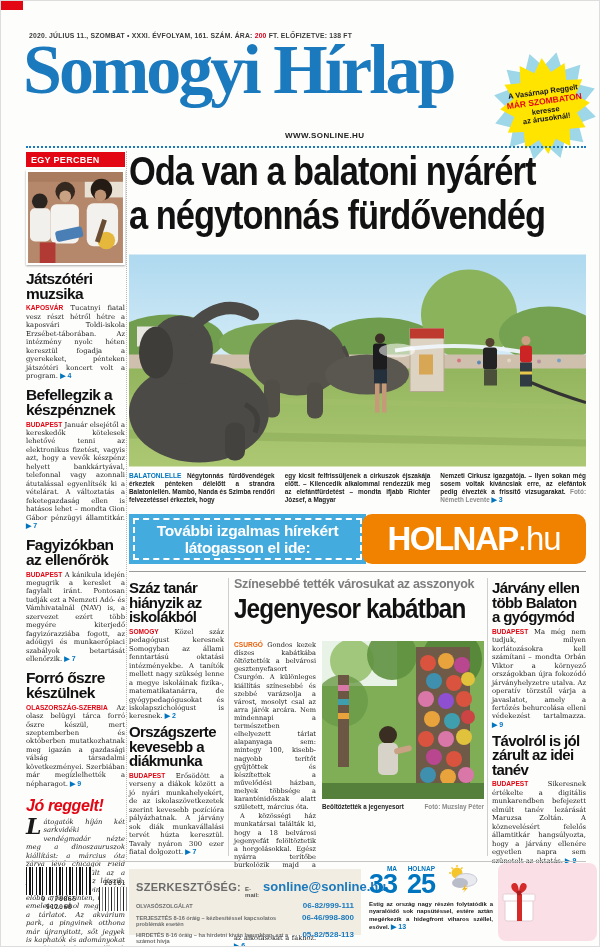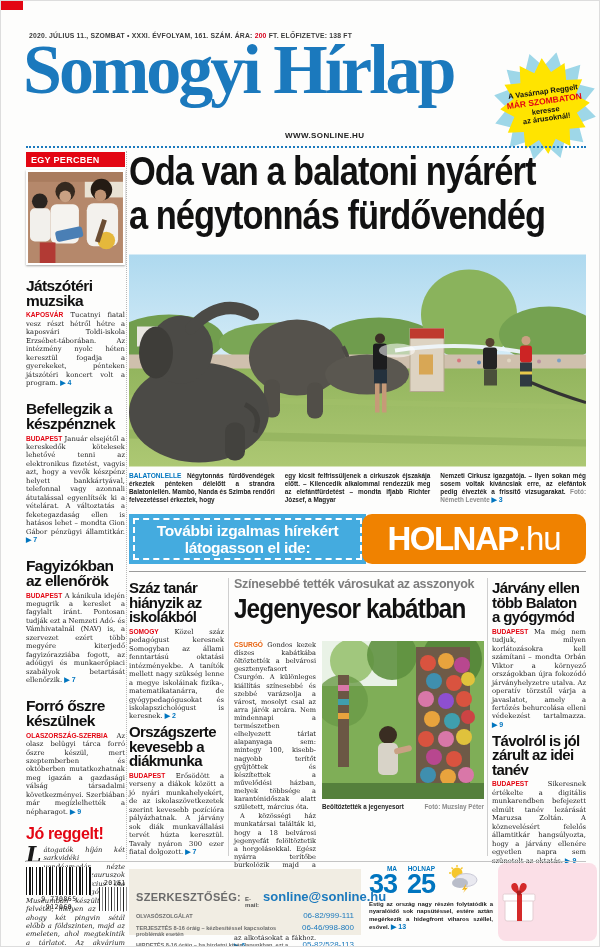--- a/index.html
+++ b/index.html
@@ -28,27 +28,27 @@
   .star-text .s1,.star-text .s3,.star-text .s4 { font-size:7.5px; font-weight:bold; color:#111; }
   .star-text .s2 { font-size:8.5px; font-weight:bold; color:#e30613; }
 
   
   .sidebar { position:absolute; left:25px; top:151px; width:99px; }
   .sec-banner { background:#e30613; color:#fff; font-size:9px; font-weight:bold; letter-spacing:.3px;
                 padding:3px 5px 2px; }
   .side-photo { margin:3px 0 4px; height:95px; background:#fff; border:2px solid #fff;
                 box-shadow:0 1px 2px rgba(0,0,0,.35); }
   .side-photo svg { display:block; width:100%; height:100%; }
-  .sb-art h2 { font-size:15.5px; line-height:.95; letter-spacing:-.6px; color:#101010; margin:14px 0 3px; }
+  .sb-art h2 { font-size:15.5px; line-height:.95; letter-spacing:-.6px; color:#101010; margin:7px 0 3px; }
   .body-txt { font-family:"DejaVu Serif", serif; font-size:6.8px; line-height:1.25; text-align:justify; color:#1a1a1a; }
   .tag { color:#e30613; font-family:"Liberation Sans", sans-serif; font-weight:bold; font-size:6.6px; }
   .tag.blue { color:#0075bf; }
   .tag.orange { color:#e86410; }
   .pagenum { color:#0075bf; font-family:"Liberation Sans", sans-serif; font-weight:bold; font-size:7px; white-space:nowrap; }
-  .greeting h2 { font-size:16px; letter-spacing:-.4px; color:#e30613; margin:8px 0 3px; }
+  .greeting h2 { font-size:16px; font-style:italic; letter-spacing:-.4px; color:#e30613; margin:8px 0 3px; }
   .greeting .body-txt { font-style:italic; }
   .dropcap { float:left; font-family:"DejaVu Serif", serif; font-style:italic; font-weight:bold;
              font-size:22px; line-height:17px; padding-right:2px; }
 
   
   .barcode { position:absolute; left:25px; top:866px; display:flex; gap:7px; align-items:flex-end; }
   .bc-main { width:66px; }
   .bc-main .bars { height:28px;
      background:repeating-linear-gradient(90deg,#111 0 1px,#fff 1px 3px,#111 3px 5px,#fff 5px 6px,#111 6px 7px,#fff 7px 10px); }
   .bc-num { font-family:"DejaVu Sans Mono", monospace; font-size:6.5px; color:#111; letter-spacing:.5px; text-align:center; }
@@ -95,28 +95,28 @@
             font-weight:800; font-size:27px; letter-spacing:-1px; color:#121212; }
   .f-body { position:absolute; left:0; top:64px; width:82px; }
   .f-body .body-txt { font-size:6.6px; line-height:1.23; }
   .f-body p + p { text-indent:6px; margin-top:1px; }
   .f-photo { position:absolute; left:88px; top:64px; width:162px; height:158px; overflow:hidden; }
   .f-photo svg { display:block; width:100%; height:100%; }
   .f-cap { position:absolute; left:88px; top:226px; width:162px; display:flex; justify-content:space-between;
            font-size:6.3px; font-weight:bold; color:#222; }
 
   
-  .editorial { position:absolute; left:128px; top:868px; width:232px; height:66px; background:#f1ede3; padding:20px 7px; }
+  .editorial { position:absolute; left:128px; top:868px; width:232px; height:66px; background:#f1ede3; padding:10px 7px; }
   .ed-head { display:flex; align-items:baseline; gap:4px; }
   .ed-title { font-size:11px; color:#6b6b6b; font-weight:bold; letter-spacing:.3px; }
   .ed-email-label { font-size:6px; font-weight:bold; color:#555; }
   .ed-email { font-size:13px; font-weight:bold; color:#1b79bd; }
   .ed-row { display:flex; justify-content:space-between; align-items:baseline; margin-top:3px; gap:4px; }
   .ed-row .lbl { font-size:5.6px; font-weight:bold; color:#6d6d6d; }
-  .ed-row .ph { font-size:8px; font-weight:normal; color:#1b79bd; white-space:nowrap; }
+  .ed-row .ph { font-size:8px; font-weight:bold; color:#1b79bd; white-space:nowrap; }
 
   .weather { position:absolute; left:368px; top:864px; width:124px; }
   .w-top { display:flex; align-items:flex-start; gap:10px; }
   .w-col { text-align:right; }
   .w-lbl { font-size:6.5px; font-weight:bold; color:#0075bf; }
   .w-temp { font-size:27px; font-weight:800; line-height:.95; color:#0075bf; letter-spacing:-1px; }
   .w-icon { width:32px; height:28px; margin-left:2px; }
   .w-text { margin-top:3px; font-size:6px; font-weight:bold; line-height:1.25; color:#222; text-align:justify; }
 
   .nameday { position:absolute; left:497px; top:862px; width:99px; height:78px; background:#fbdfe7;

